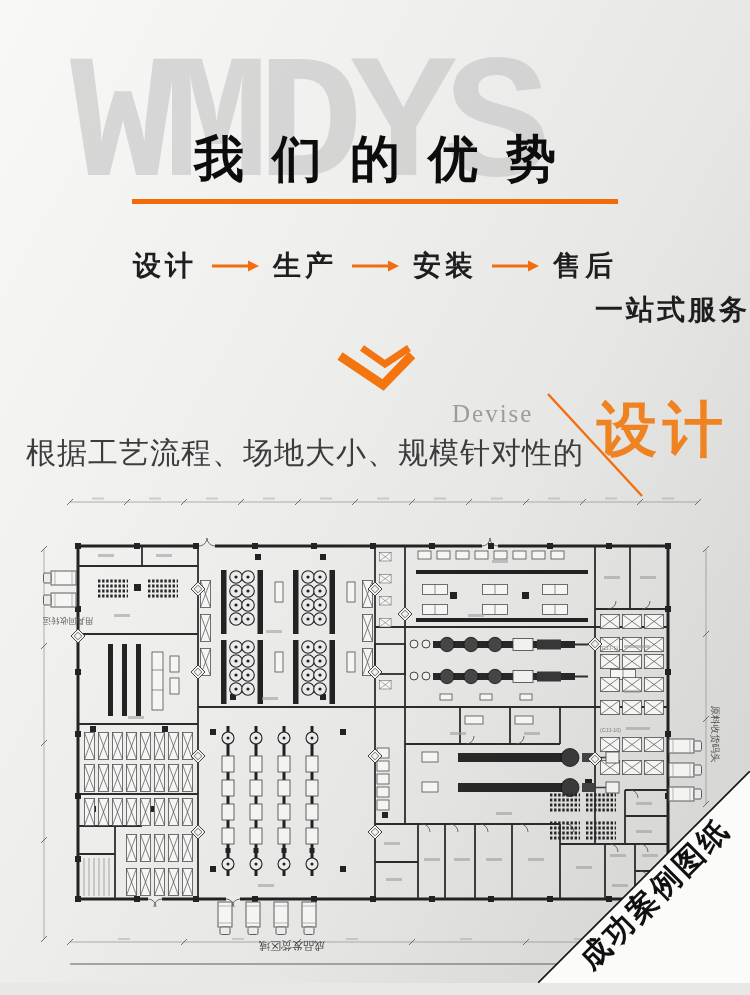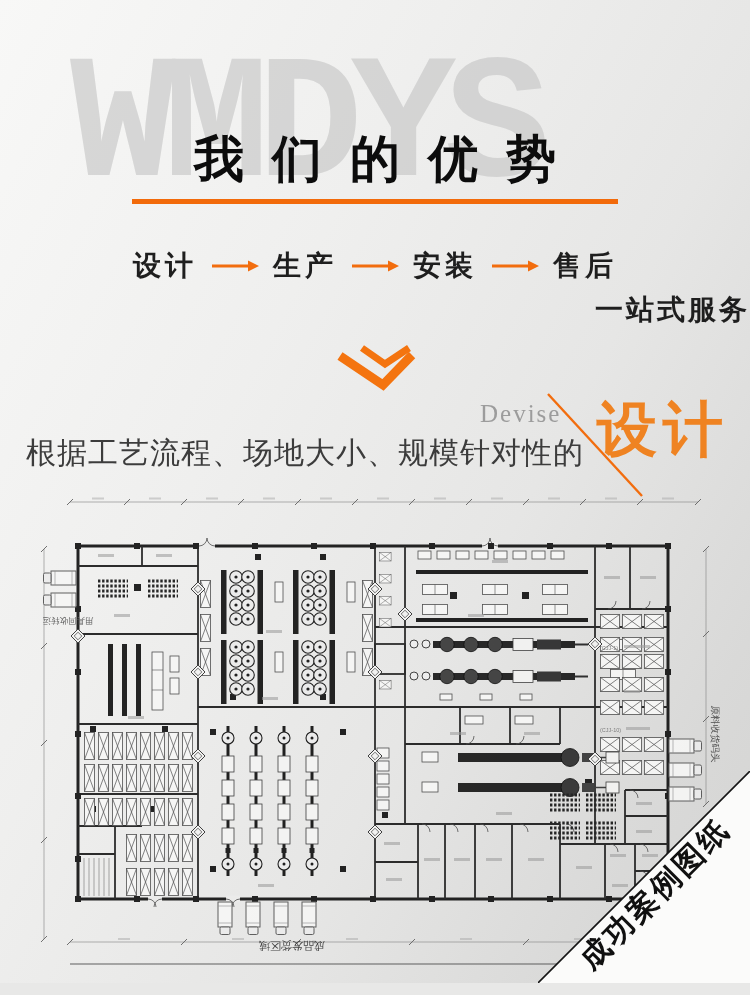--- a/index.html
+++ b/index.html
@@ -30,21 +30,21 @@
   }
   .flow-arrow{ display:block; }
   .tagline{
     position:absolute; left:0; right:0; top:291px; text-align:right;
     font-family:"Liberation Serif", serif; font-size:28px; font-weight:600;
     color:#1e1e1e; letter-spacing:3px;
   }
   .chevron{ position:absolute; left:333px; top:345px; }
   .devise{
     position:absolute; left:452px; top:400px; font-family:"Liberation Serif", serif;
-    font-size:25px; color:#9c9c9c; letter-spacing:2px;margin-left:28px;
+    font-size:25px; color:#9c9c9c; letter-spacing:2px;
   }
   .slash{ position:absolute; left:540px; top:392px; }
   .keyword{
     position:absolute; left:597px; top:390px; font-family:"Liberation Serif", serif;
     font-size:60px; font-weight:700; color:#ef8322; letter-spacing:6px; white-space:nowrap;
   }
   .description{
     position:absolute; left:26px; top:433px; font-family:"Liberation Serif", serif;
     font-size:30px; color:#3c3c3c; letter-spacing:1px; white-space:nowrap;
   }

